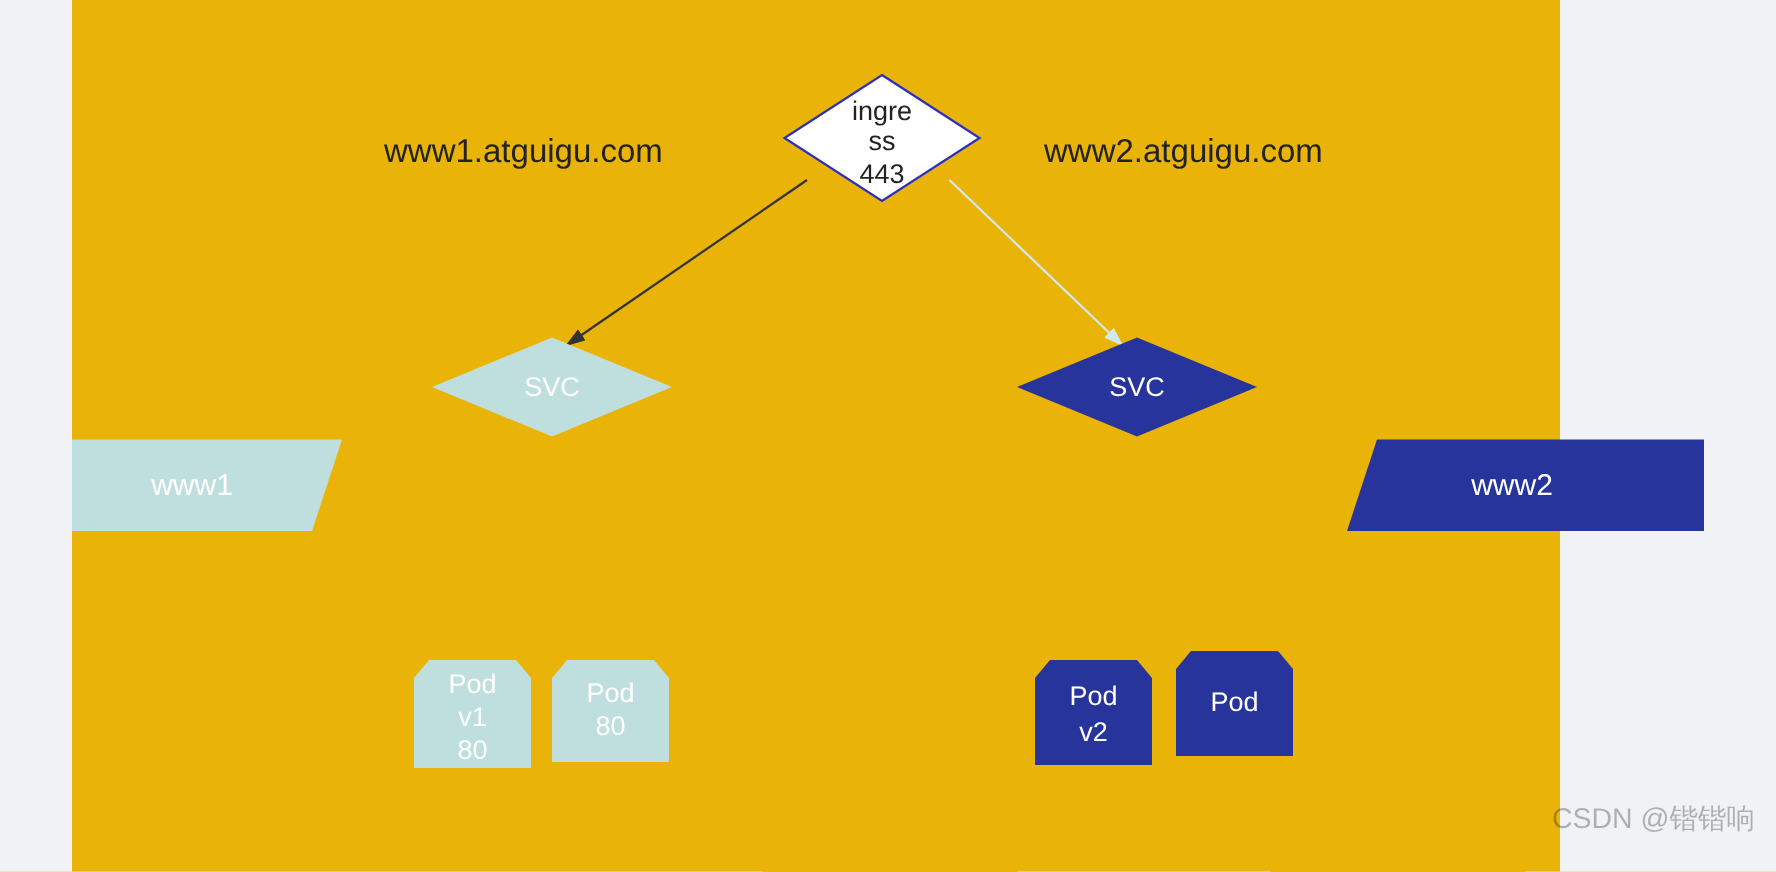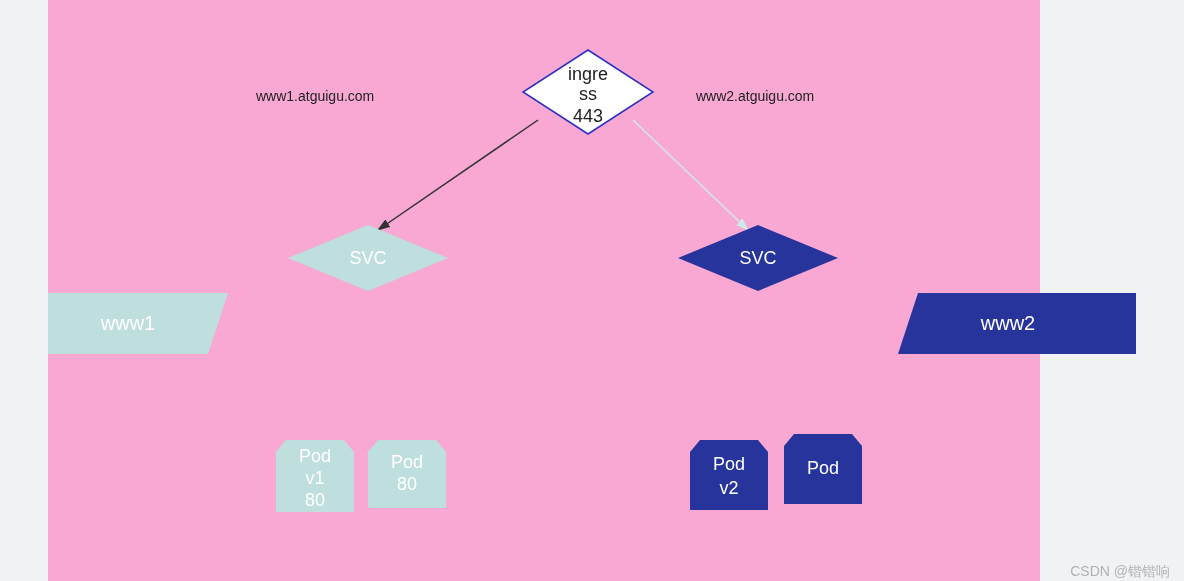--- a/index.html
+++ b/index.html
@@ -1,18 +1,18 @@
 <!DOCTYPE html>
 <html><head>
 <meta charset="utf-8">
 <style>
   html,body{margin:0;padding:0;width:1184px;height:581px;background:#f0f2f5;font-family:Arial,Helvetica,sans-serif;overflow:hidden}
-  .canvas{position:absolute;left:48px;top:0;width:992px;height:581px;background:#f9a8d4}
-  .lbl{position:absolute;font-size:14px;color:#222}
-  .watermark{position:absolute;right:14px;bottom:0;font-size:14px;color:rgba(0,0,0,.28)}
+  .canvas{position:absolute;left:48px;top:0;width:992px;height:581px;background:#eab308}
+  .lbl{position:absolute;font-size:22px;color:#222}
+  .watermark{position:absolute;right:14px;bottom:22px;font-size:19px;color:rgba(0,0,0,.28)}
   svg{position:absolute;left:0;top:0}
 </style>
 </head>
 <body>
 
 <div class="canvas">
 
   <svg width="1088" height="581">
     <defs>
       <marker id="ah-dark" markerWidth="10" markerHeight="10" refX="8" refY="3" orient="auto">

